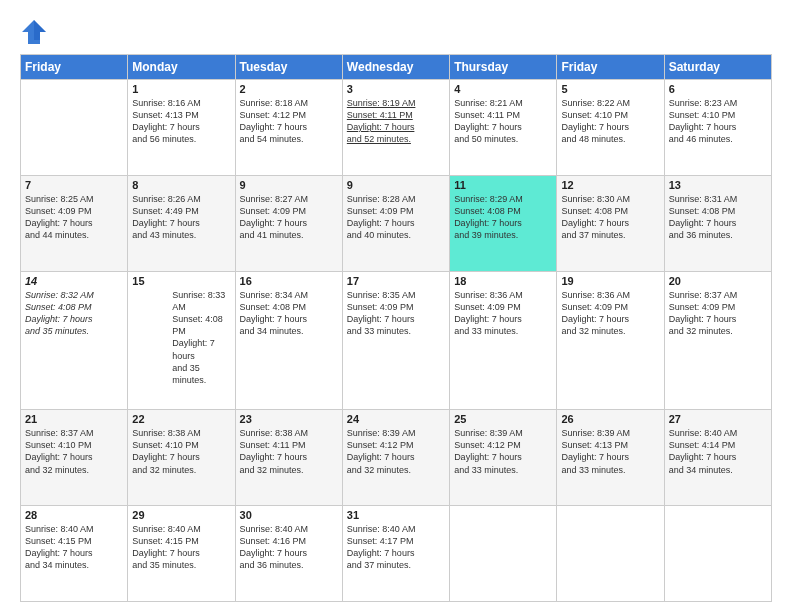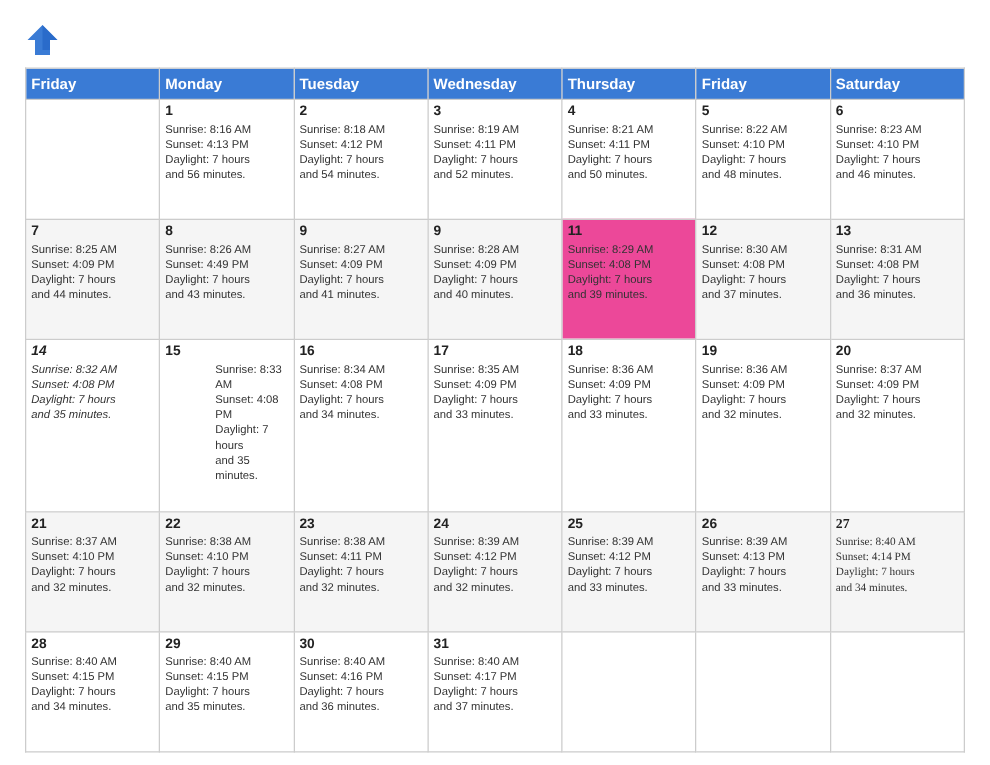--- a/index.html
+++ b/index.html
@@ -143,21 +143,21 @@
           </td>
           <td style="background-color: rgb(255, 255, 255);">
             <span class="day-num">2</span>
             <div class="day-info" style="white-space: pre-line;">Sunrise: 8:18 AM
 Sunset: 4:12 PM
 Daylight: 7 hours
 and 54 minutes.</div>
           </td>
           <td style="background-color: rgb(255, 255, 255);">
             <span class="day-num">3</span>
-            <div class="day-info" style="white-space: pre-line;">Sunrise: 8:19 AM
+            <div class="day-info" style="white-space: pre-line; text-decoration: underline;">Sunrise: 8:19 AM
 Sunset: 4:11 PM
 Daylight: 7 hours
 and 52 minutes.</div>
           </td>
           <td style="background-color: rgb(255, 255, 255);">
             <span class="day-num">4</span>
             <div class="day-info" style="white-space: pre-line;">Sunrise: 8:21 AM
 Sunset: 4:11 PM
 Daylight: 7 hours
 and 50 minutes.</div>
@@ -199,21 +199,21 @@
 Daylight: 7 hours
 and 41 minutes.</div>
           </td>
           <td style="background-color: rgb(245, 245, 245);">
             <span class="day-num">9</span>
             <div class="day-info" style="white-space: pre-line;">Sunrise: 8:28 AM
 Sunset: 4:09 PM
 Daylight: 7 hours
 and 40 minutes.</div>
           </td>
-          <td style="background-color: #ec4899;">
+          <td style="background-color: #5eead4;">
             <span class="day-num">11</span>
             <div class="day-info" style="white-space: pre-line;">Sunrise: 8:29 AM
 Sunset: 4:08 PM
 Daylight: 7 hours
 and 39 minutes.</div>
           </td>
           <td style="background-color: rgb(245, 245, 245);">
             <span class="day-num">12</span>
             <div class="day-info" style="white-space: pre-line;">Sunrise: 8:30 AM
 Sunset: 4:08 PM
@@ -315,21 +315,21 @@
 Daylight: 7 hours
 and 33 minutes.</div>
           </td>
           <td style="background-color: rgb(245, 245, 245);">
             <span class="day-num">26</span>
             <div class="day-info" style="white-space: pre-line;">Sunrise: 8:39 AM
 Sunset: 4:13 PM
 Daylight: 7 hours
 and 33 minutes.</div>
           </td>
-          <td style="background-color: rgb(245, 245, 245); font-family: Liberation Serif, serif;">
+          <td style="background-color: rgb(245, 245, 245);">
             <span class="day-num">27</span>
             <div class="day-info" style="white-space: pre-line;">Sunrise: 8:40 AM
 Sunset: 4:14 PM
 Daylight: 7 hours
 and 34 minutes.</div>
           </td>
         </tr>
         <tr>
           <td style="background-color: rgb(255, 255, 255);">
             <span class="day-num">28</span>

